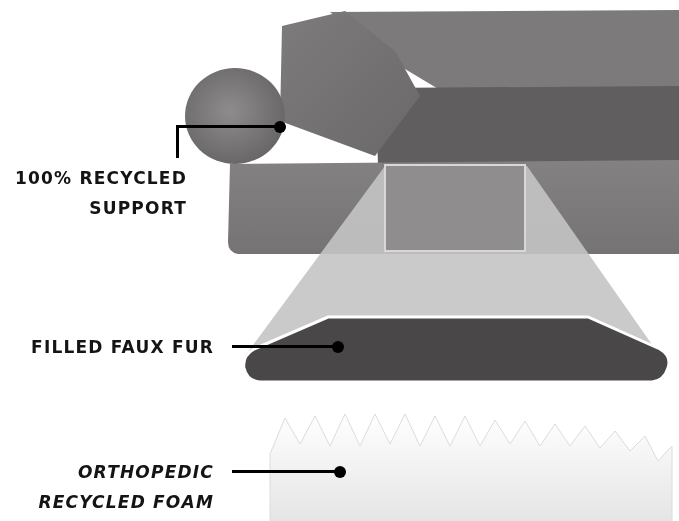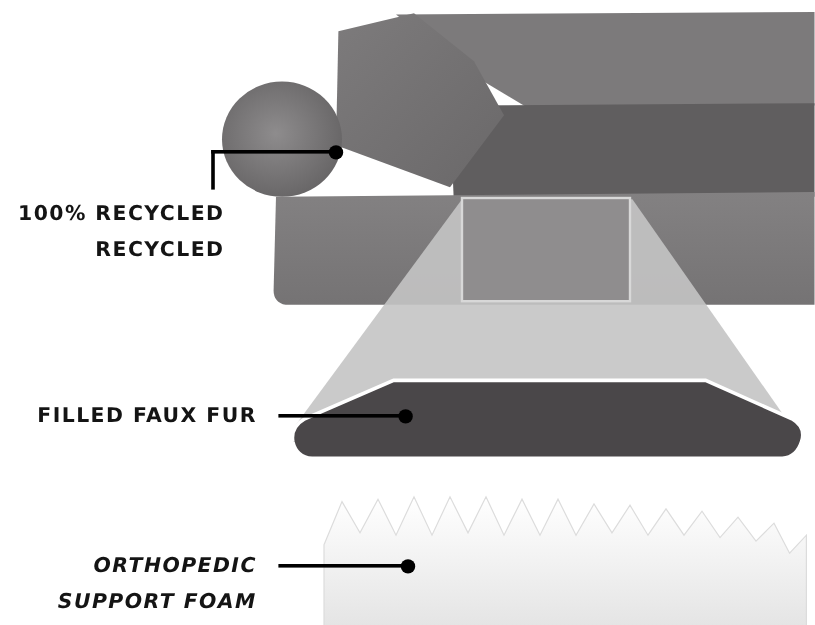--- a/index.html
+++ b/index.html
@@ -54,28 +54,28 @@
     <g>
       <path d="M270 448 L285 412 L300 438 L315 410 L330 440 L345 408 L360 440 L375 408 L390 438 L405 408 L420 440 L435 410 L450 440 L465 410 L480 440 L495 414 L510 438 L525 415 L540 440 L555 418 L570 440 L585 420 L600 442 L615 425 L630 445 L645 430 L658 455 L672 440 L672 518 L270 518 Z" fill="url(#foamShade)" stroke="#dcdcdc" stroke-width="1"></path>
     </g>
   </svg>
 
   <div class="callout-line" style="left:176px;top:119px;width:3px;height:33px;"></div>
   <div class="callout-line" style="left:176px;top:119px;width:100px;height:3px;"></div>
   <div class="dot" style="left:274px;top:115px;"></div>
   <div class="label" style="right:492px;top:157px;">
     <div>100% RECYCLED</div>
-    <div>RECYCLED</div>
+    <div>SUPPORT</div>
   </div>
 
   <div class="label" style="right:465px;top:326px;">
     <div>FILLED FAUX FUR</div>
   </div>
   <div class="callout-line" style="left:232px;top:339px;width:104px;height:3px;"></div>
   <div class="dot" style="left:332px;top:335px;"></div>
 
   <div class="label" style="right:465px;top:451px;font-style:italic;">
     <div>ORTHOPEDIC</div>
-    <div>SUPPORT FOAM</div>
+    <div>RECYCLED FOAM</div>
   </div>
   <div class="callout-line" style="left:232px;top:464px;width:106px;height:3px;"></div>
   <div class="dot" style="left:334px;top:460px;"></div>
 </div>
 
 </body></html>

